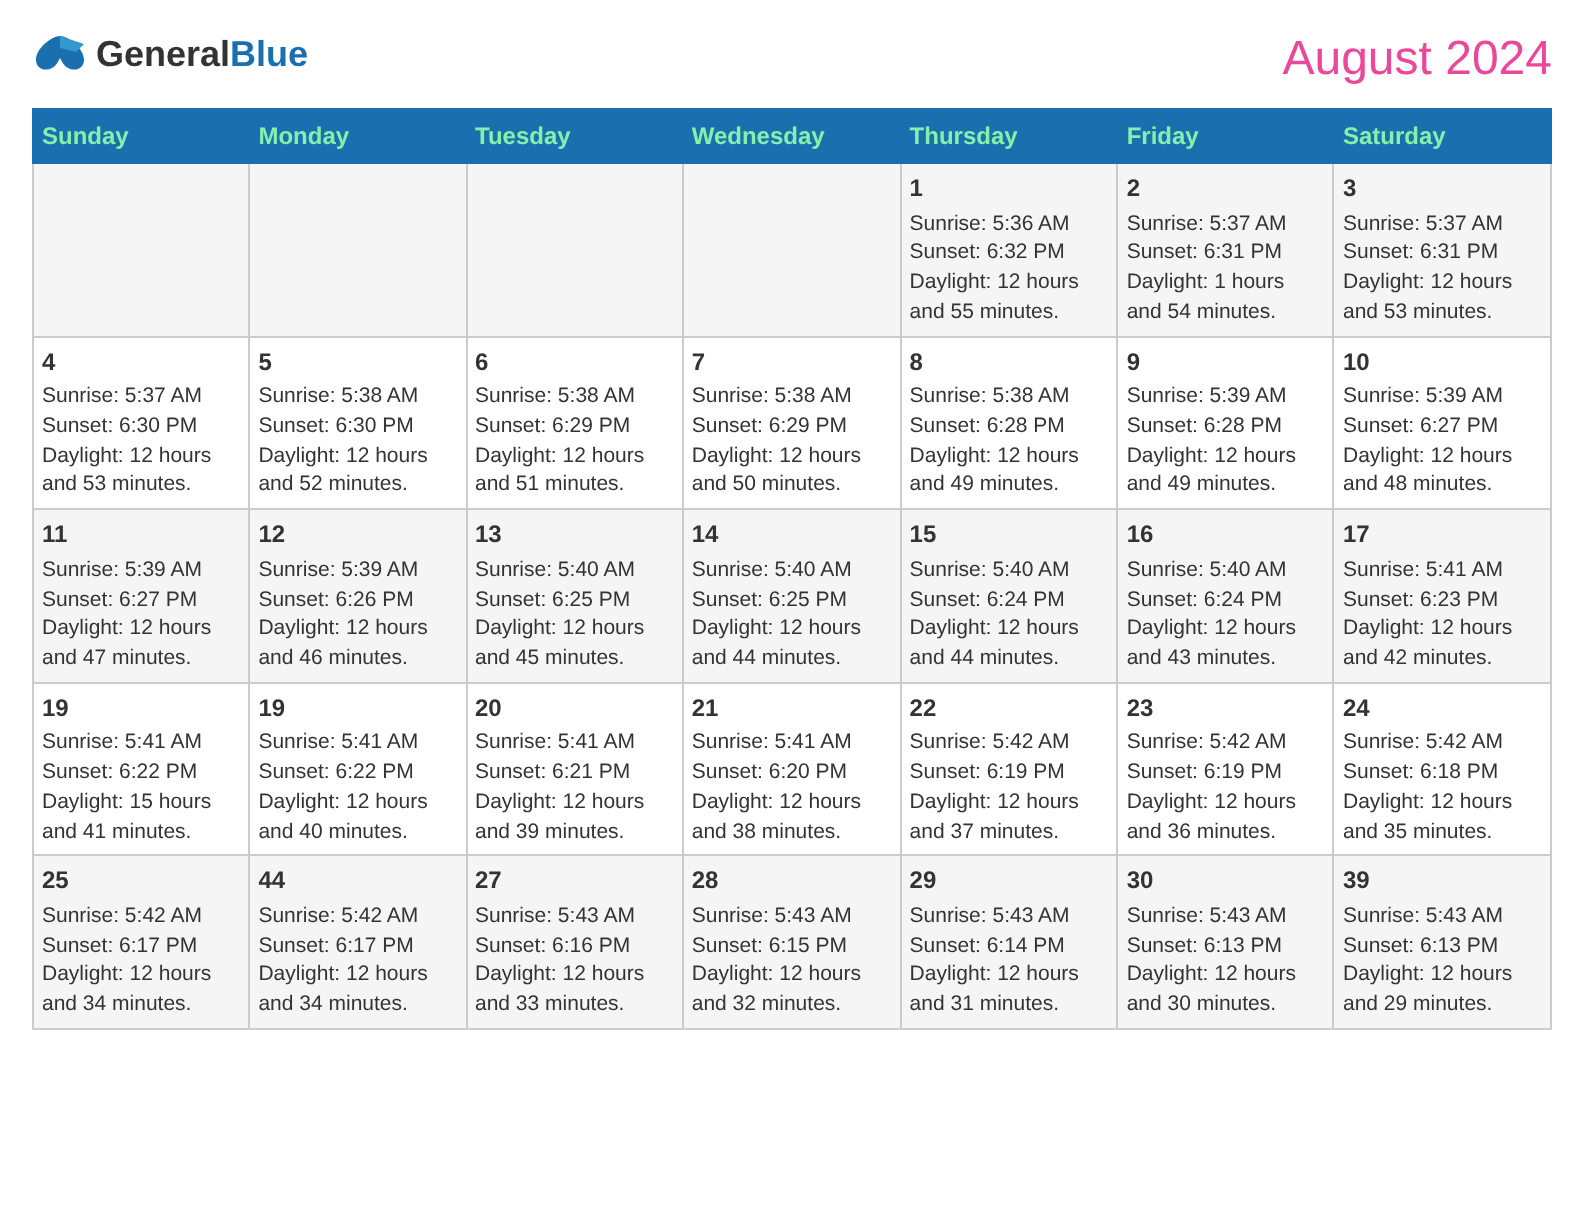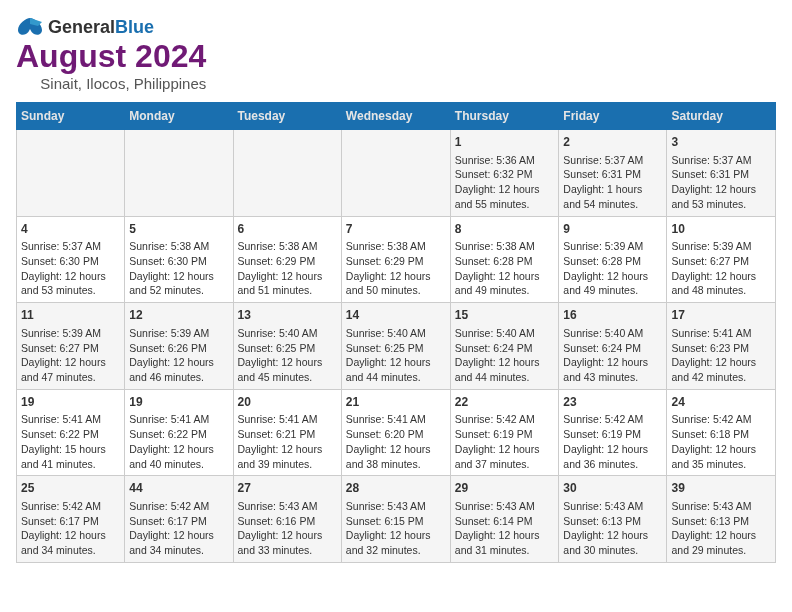--- a/index.html
+++ b/index.html
@@ -8,21 +8,20 @@
       background: #fff;
       width: 792px;
       min-height: 612px;
       padding: 16px;
     }
     .header-area {
       display: flex;
       justify-content: space-between;
       align-items: flex-start;
       margin-bottom: 10px;
-      flex-direction: column;
     }
     .logo {
       display: flex;
       align-items: center;
       gap: 4px;
     }
     .logo-text-general {
       font-size: 18px;
       font-weight: bold;
       color: #333;
@@ -33,36 +32,36 @@
       color: #1a6faf;
     }
     .logo-bird {
       width: 28px;
       height: 22px;
     }
     .title-area {
       text-align: right;
     }
     .main-title {
-      font-size: 32px;
-      font-weight: bold;
-      color: #701a75;
+      font-size: 24px;
+      font-weight: normal;
+      color: #ec4899;
     }
     .sub-title {
       font-size: 15px;
       color: #555;
     }
     table {
       width: 100%;
       border-collapse: collapse;
       font-size: 11px;
     }
     thead tr th {
       background-color: #1a6faf;
-      color: #e5e5e5;
+      color: #86efac;
       padding: 6px 4px;
       text-align: left;
       font-size: 12px;
       font-weight: bold;
       border: 1px solid #1a6faf;
       margin-left: 11px;
     }
     tbody tr td {
       border: 1px solid #ccc;
       vertical-align: top;
@@ -97,21 +96,20 @@
     <svg class="logo-bird" viewBox="0 0 28 22" xmlns="http://www.w3.org/2000/svg">
       <path d="M14 2 C10 2, 2 8, 2 14 C2 18, 6 20, 10 18 C12 17, 13 15, 14 13 C15 15, 16 17, 18 18 C22 20, 26 18, 26 14 C26 8, 18 2, 14 2Z" fill="#1a6faf"></path>
       <path d="M14 2 L26 6 L22 10 L14 8Z" fill="#3399cc"></path>
     </svg>
     <div>
       <span class="logo-text-general">General</span><span class="logo-text-blue">Blue</span>
     </div>
   </div>
   <div class="title-area">
     <div class="main-title">August 2024</div>
-    <div class="sub-title">Sinait, Ilocos, Philippines</div>
   </div>
 </div>
 
 <table>
   <thead>
     <tr>
     <th>Sunday</th>
         <th>Monday</th>
         <th>Tuesday</th>
         <th>Wednesday</th>

